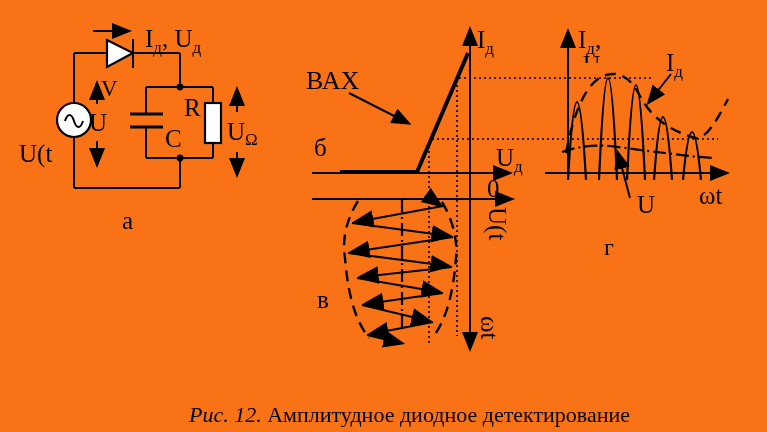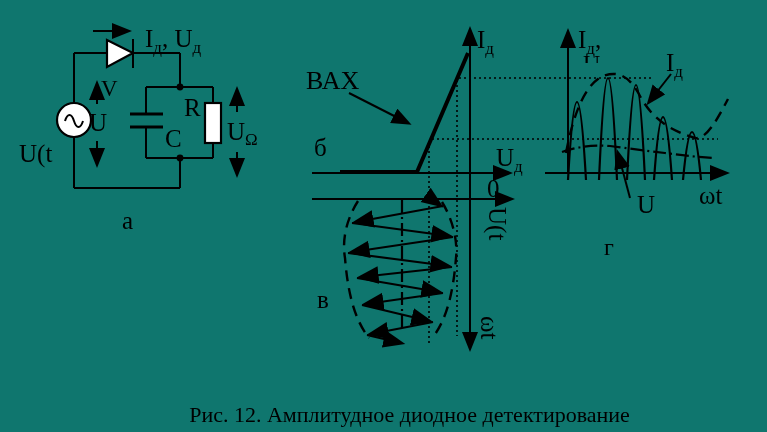--- a/index.html
+++ b/index.html
@@ -1,27 +1,27 @@
 <!DOCTYPE html>
 <html><head>
 <meta charset="utf-8">
 <style>
   html,body{margin:0;padding:0;background:#ffffff;width:767px;height:432px;overflow:hidden;}
-  .stage{position:relative;width:767px;height:432px;background:#0f766e;
+  .stage{position:relative;width:767px;height:432px;background:#f97316;
          font-family:"Liberation Serif", serif;}
   svg text{fill:#000;font-family:"Liberation Serif", serif;}
   svg .ln{stroke:#000;stroke-width:2;fill:none;}
   svg .thick{stroke:#000;stroke-width:4;fill:none;}
   svg .dot{stroke:#000;stroke-width:1.6;fill:none;stroke-dasharray:2 3;}
   svg .dash{stroke:#000;stroke-width:2.4;fill:none;stroke-dasharray:11 7;}
   svg .dashdot{stroke:#000;stroke-width:2.2;fill:none;stroke-dasharray:13 4 2 4;}
   svg .wv{stroke:#000;stroke-width:2.2;fill:none;}
   .caption{position:absolute;left:0;top:402px;width:767px;text-align:center;
            font-size:22px;color:#000;transform:translateX(12px);}
-  .caption .it{margin-left:28px;}
+  .caption .it{font-style:italic;margin-left:28px;}
 </style>
 </head>
 <body>
 
 <div class="stage">
 
 <svg width="767" height="400" viewBox="0 0 767 400">
   <defs>
     <marker id="ah" orient="auto" markerWidth="12" markerHeight="10" refX="8" refY="4">
       <path d="M0,0 L10,4 L0,8 z" fill="#000"></path>

